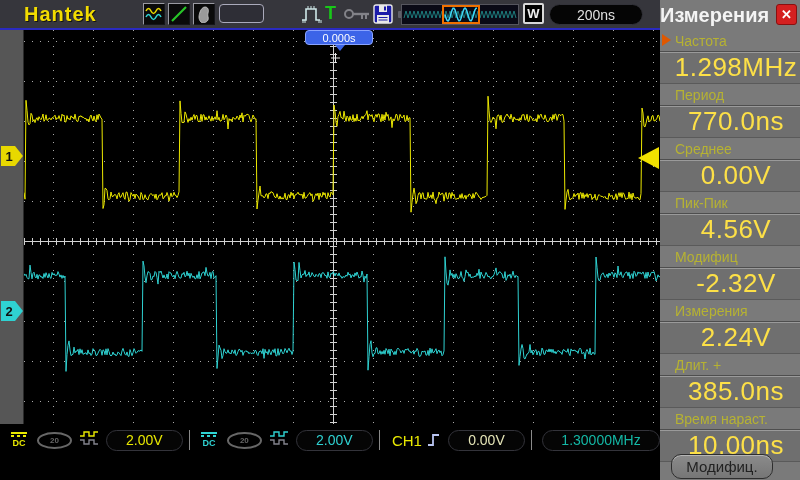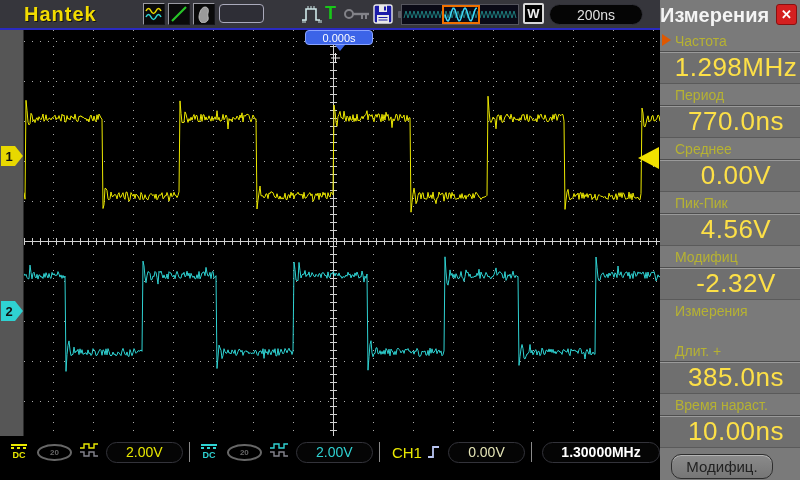--- a/index.html
+++ b/index.html
@@ -51,21 +51,21 @@
   .mlabel .sel{position:absolute;left:2px;top:4px;width:0;height:0;border:6px solid transparent;
                border-left:9px solid #e05800;}
   .mvalue{flex:1;background:#6f6f6f;border-top:1px solid #4e4e4e;border-bottom:1px solid #5a5a5a;
           box-shadow:inset 0 1px 0 #9a9a9a;display:flex;align-items:center;justify-content:center;
           font-size:26px;color:#fde047;letter-spacing:0.5px;padding-left:12px;}
   .modbtn{position:absolute;left:11px;top:454px;width:100px;height:23px;border:1px solid #2e2e2e;
           border-radius:10px;background:linear-gradient(#8b8b8b,#767676);box-shadow:inset 0 1px 0 #b5b5b5;
           color:#222;font-size:15px;display:flex;align-items:center;justify-content:center;}
 
   
-  .bottombar{position:absolute;left:0;top:436px;width:660px;height:32px;background:#000;
+  .bottombar{position:absolute;left:0;top:424px;width:660px;height:32px;background:#000;
              display:flex;align-items:center;}
   .dcicon{width:22px;display:flex;flex-direction:column;align-items:center;margin-left:9px;}
   .dcicon .ln{width:16px;height:2px;}
   .dcicon .dash{width:16px;height:2px;margin-top:1px;
         background:repeating-linear-gradient(90deg,currentColor 0 3px,transparent 3px 6px);}
   .dcicon .txt{font-size:9px;font-weight:bold;margin-top:1px;}
   .bwicon{width:37px;height:17px;border:2px solid #676767;border-radius:50%;box-sizing:border-box;
           color:#676767;font-size:8px;font-weight:bold;display:flex;align-items:center;justify-content:center;
           margin-left:8px;}
   .invicon{margin-left:7px;}
@@ -251,20 +251,21 @@
       <div class="mitem">
         <div class="mlabel">
             <span>Модифиц</span>
           </div>
         <div class="mvalue">-2.32V</div>
       </div>
       <div class="mitem">
         <div class="mlabel">
             <span>Измерения</span>
           </div>
+        <div class="mvalue">2.24V</div>
       </div>
       <div class="mitem">
         <div class="mlabel">
             <span>Длит.  +</span>
           </div>
         <div class="mvalue">385.0ns</div>
       </div>
       <div class="mitem">
         <div class="mlabel">
             <span>Время  нараст.</span>
@@ -314,16 +315,16 @@
     <div class="bb-sep"></div>
 
     <div class="trigsrc">CH1</div>
     <svg width="15" height="16" style="margin-left:5px;">
       <path d="M1,13 h5 v-10 h6" fill="none" stroke="#b8c4f0" stroke-width="1.8"></path>
     </svg>
     <div class="pill bb-pill" style="color:#e4e4b6;">0.00V</div>
 
     <div class="bb-sep"></div>
 
-    <div class="pill" style="width:128px;height:21px;font-size:14px;margin-left:10px;color:#ffffff;font-weight:bold;">1.30000MHz</div>
+    <div class="pill" style="width:128px;height:21px;font-size:14px;margin-left:10px;color:#14b8a6;">1.30000MHz</div>
   </div>
 
 </div>
 
 </body></html>

